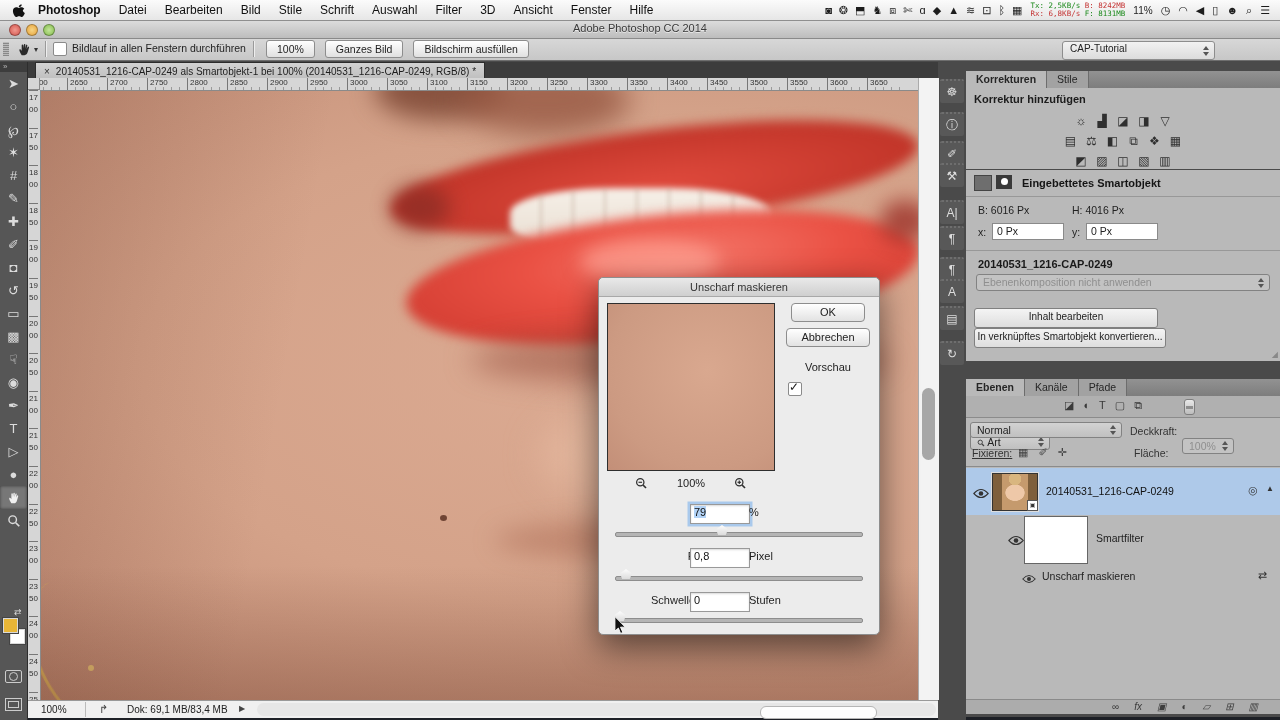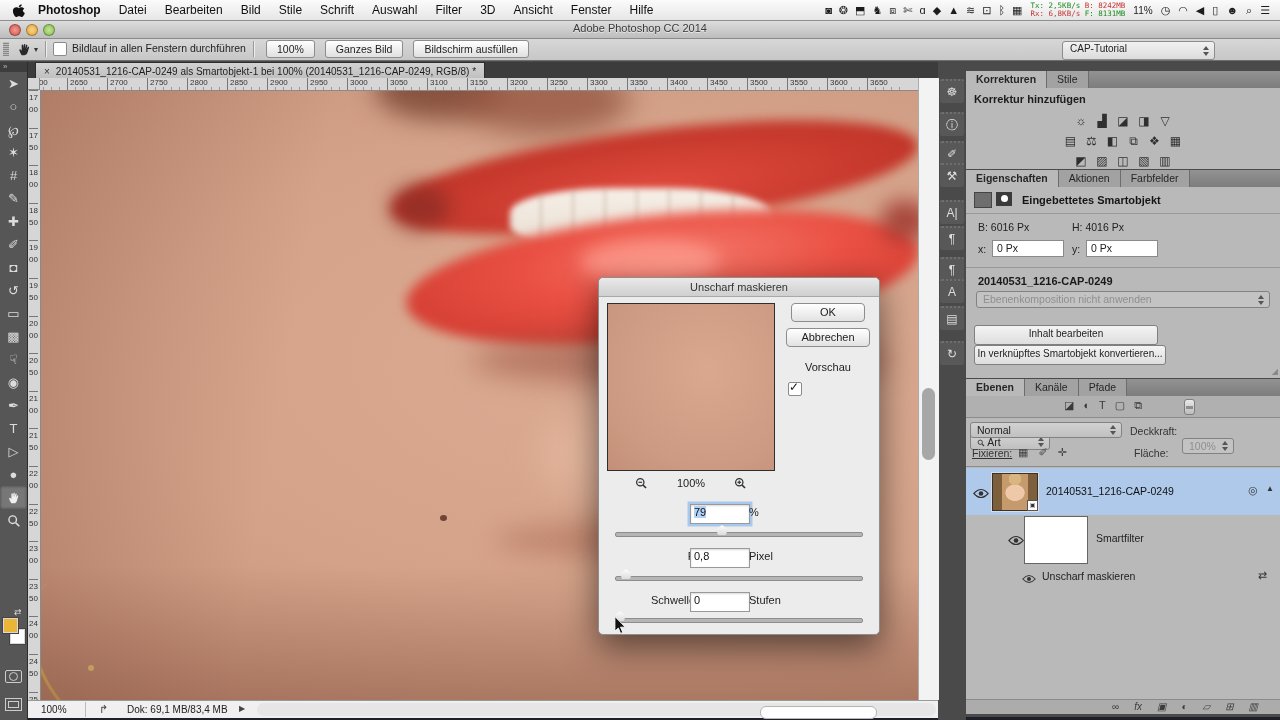--- a/index.html
+++ b/index.html
@@ -391,25 +391,20 @@
     <div class="pmenu" style="top:74px;">▾≡</div>
     <div class="pbody" style="height:81px;">
       <div class="abs" style="left:8px;top:5px;font-size:11px;font-weight:bold;color:#1c1c1c;">Korrektur hinzufügen</div>
       <div class="abs" style="left:0;top:23px;width:100%;text-align:center;"><span class="adjico">☼</span><span class="adjico">▟</span><span class="adjico">◪</span><span class="adjico">◨</span><span class="adjico">▽</span></div>
       <div class="abs" style="left:0;top:43px;width:100%;text-align:center;"><span class="adjico">▤</span><span class="adjico">⚖</span><span class="adjico">◧</span><span class="adjico">⧉</span><span class="adjico">❖</span><span class="adjico">▦</span></div>
       <div class="abs" style="left:0;top:63px;width:100%;text-align:center;"><span class="adjico">◩</span><span class="adjico">▨</span><span class="adjico">◫</span><span class="adjico">▧</span><span class="adjico">▥</span></div>
     </div>
   </div>
 
   <div class="pgroup" style="top:170px;">
-    <div class="ptabs">
-        <div class="ptab">Eigenschaften</div>
-        <div class="ptab">Aktionen</div>
-        <div class="ptab">Farbfelder</div>
-      </div>
     <div class="pmenu" style="top:173px;">▾≡</div>
     <div class="pbody" style="height:191px;">
       <div class="abs" style="left:8px;top:5px;width:16px;height:14px;background:#6e6e6e;border:1px solid #444;"></div>
       <div class="abs" style="left:30px;top:5px;width:16px;height:14px;background:#3a3a3a;">
           <div style="width:7px;height:7px;background:#fff;border-radius:50%;margin:3px auto;"></div>
         </div>
       <div class="abs" style="left:56px;top:7px;font-size:11px;font-weight:bold;color:#151515;">Eingebettetes Smartobjekt</div>
       <div class="abs" style="left:0;top:26px;width:314px;height:1px;background:#989898;"></div>
       <div class="abs" style="left:12px;top:34px;font-size:10.5px;color:#222;"><span>B:</span> <span>6016 Px</span></div>
       <div class="abs" style="left:106px;top:34px;font-size:10.5px;color:#222;"><span>H:</span> <span>4016 Px</span></div>

